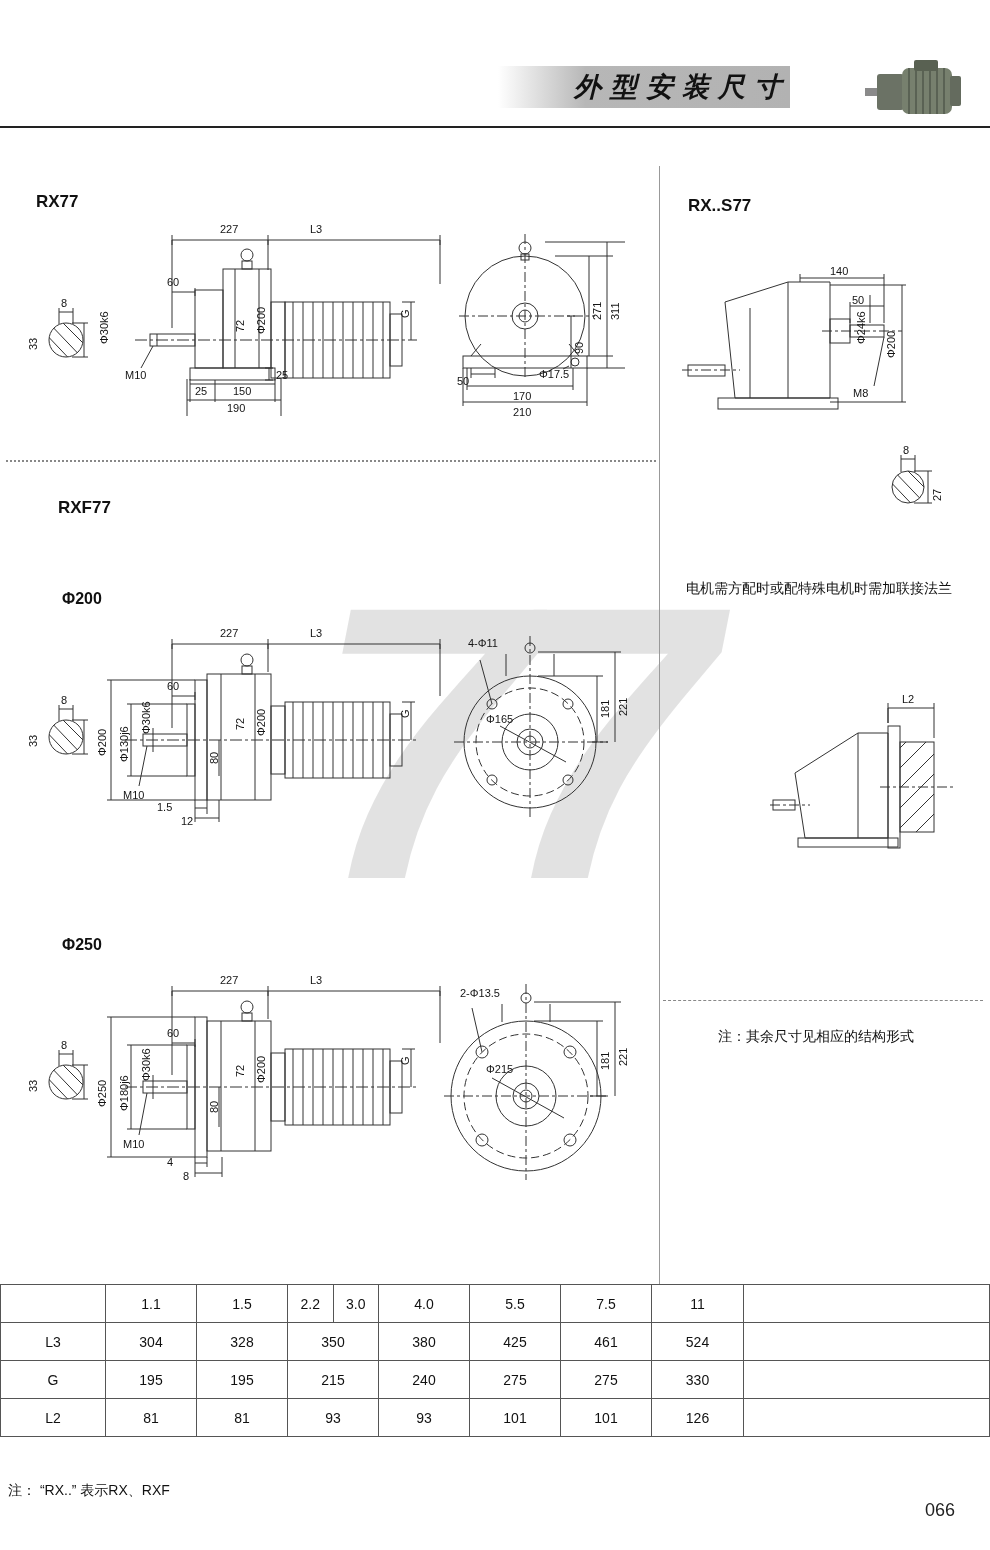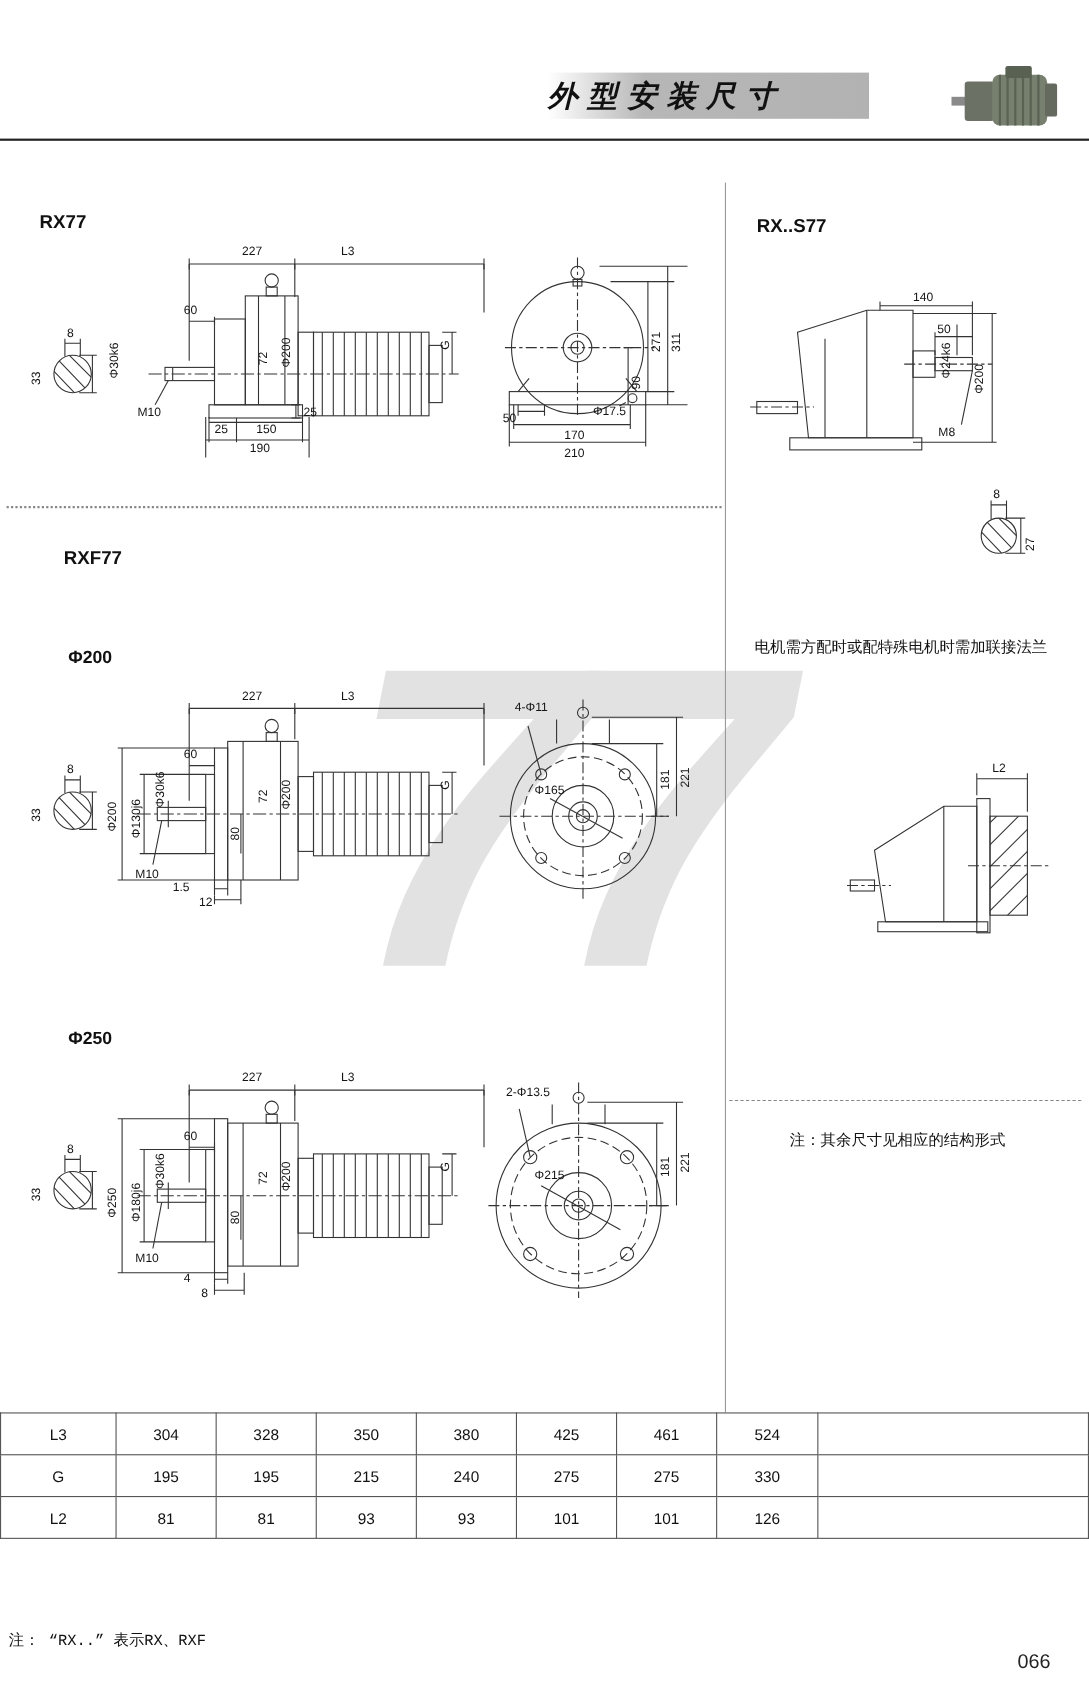--- a/index.html
+++ b/index.html
@@ -2,21 +2,21 @@
 <html><head>
 <meta charset="utf-8">
 <style>
   html,body{margin:0;padding:0;background:#fff;}
   .page{position:relative;width:990px;height:1550px;background:#fff;overflow:hidden;
         font-family:"Liberation Sans","DejaVu Sans",sans-serif;color:#151515;}
   .abs{position:absolute;}
   
   .header-strip{position:absolute;left:498px;top:66px;width:292px;height:42px;
     background:linear-gradient(90deg,rgba(185,185,185,0) 0%,#b7b7b7 30%,#b2b2b2 100%);
-    display:flex;align-items:center;justify-content:flex-start;}
+    display:flex;align-items:center;justify-content:flex-end;}
   .header-strip span{font-size:27px;font-weight:bold;letter-spacing:9px;color:#111;font-style:italic;}
   .header-rule{position:absolute;left:0;top:126px;width:990px;height:2px;background:#222;}
   
   .v-div{position:absolute;left:659px;top:166px;width:0;height:1118px;border-left:1px solid #999;}
   .dot-div{position:absolute;left:6px;top:460px;width:650px;border-top:2px dotted #888;}
   .dash-div{position:absolute;left:663px;top:1000px;width:320px;border-top:1px dashed #888;}
   
   .sec-title{position:absolute;font-size:17px;font-weight:bold;color:#111;}
   .sub-title{position:absolute;font-size:16px;font-weight:bold;color:#111;}
   .note{position:absolute;font-size:14px;color:#111;font-family:Liberation Serif, serif;}
@@ -29,21 +29,21 @@
   .dim{position:absolute;font-size:11px;line-height:1;white-space:nowrap;color:#141414;z-index:2;}
   .dim.v{transform:rotate(-90deg);transform-origin:0 0;}
   
   .spec-table{position:absolute;left:0;top:1284px;width:990px;border-collapse:collapse;table-layout:fixed;z-index:1;}
   .spec-table td{border:1px solid #555;height:37px;text-align:center;vertical-align:middle;
     font-size:14px;color:#111;padding:0;}
   .spec-table td.split{padding:0;}
   .split-wrap{display:flex;width:100%;height:100%;align-items:center;}
   .split-wrap span{flex:1;text-align:center;}
   .split-wrap span + span{border-left:1px solid #555;height:100%;display:flex;align-items:center;justify-content:center;}
-  .footnote{position:absolute;left:8px;top:1482px;font-size:14px;color:#111;font-family:Liberation Mono, monospace;}
+  .footnote{position:absolute;left:8px;top:1482px;font-size:14px;color:#111;}
   .pageno{position:absolute;left:925px;top:1500px;font-size:18px;color:#222;}
 </style>
 </head>
 <body>
 
 <div class="page">
 
   <div class="header-strip">
     <span>外型安装尺寸</span>
   </div>
@@ -429,20 +429,36 @@
         <col style="width:91px">
         <col style="width:91px">
         <col style="width:91px">
       <col style="width:91px">
         <col style="width:91px">
         <col style="width:91px">
         <col style="width:92px">
         <col>
     </colgroup>
     <tbody>
+    <tr>
+      <td></td>
+      <td>1.1</td>
+      <td>1.5</td>
+      <td class="split">
+        <div class="split-wrap">
+          <span>2.2</span>
+          <span>3.0</span>
+        </div>
+      </td>
+      <td>4.0</td>
+      <td>5.5</td>
+      <td>7.5</td>
+      <td>11</td>
+      <td></td>
+    </tr>
     <tr>
       <td>L3</td>
       <td>304</td>
       <td>328</td>
       <td>350</td>
       <td>380</td>
       <td>425</td>
       <td>461</td>
       <td>524</td>
       <td></td>

